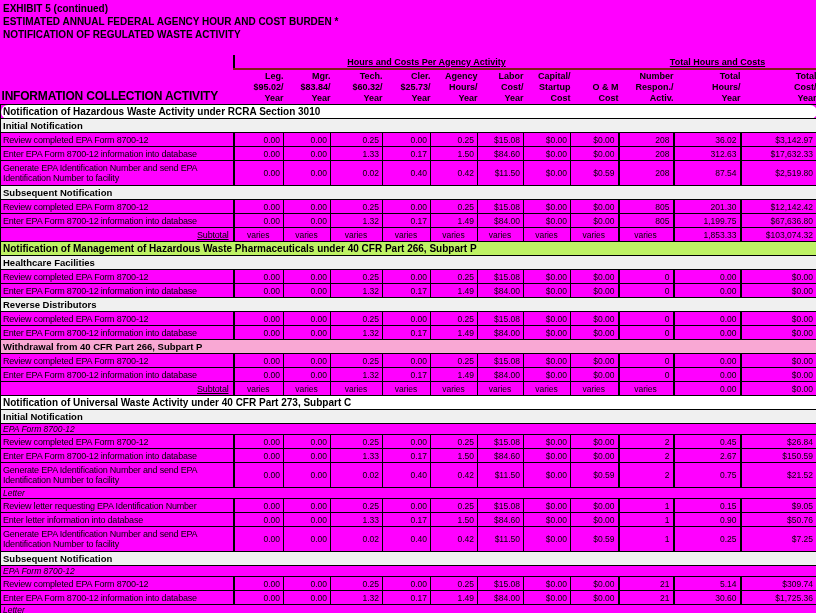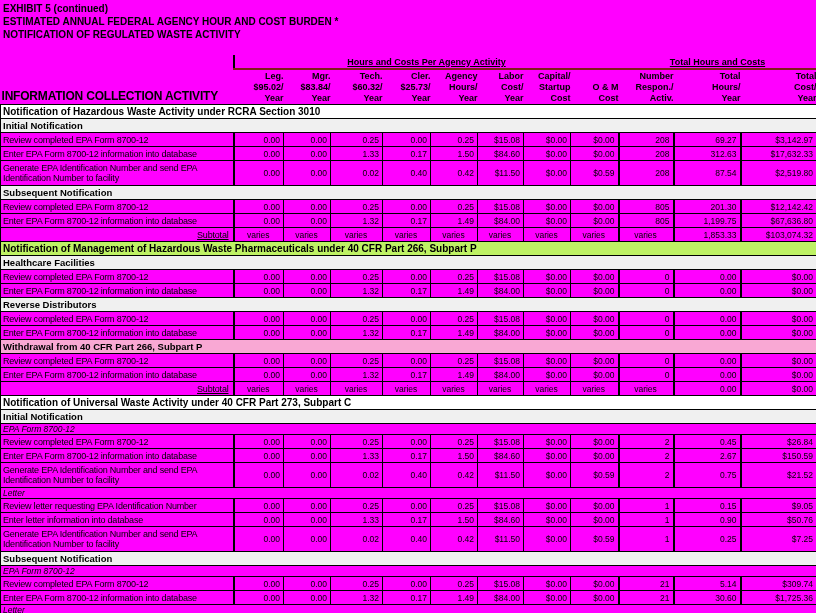--- a/index.html
+++ b/index.html
@@ -118,37 +118,37 @@
         </th>
         <th class="colh">
           <div class="hl">Total</div>
           <div class="hl">Cost/</div>
           <div class="hl">Year</div>
         </th>
       </tr>
     </thead>
   <tbody id="tbody">
       <tr class="section">
-        <td class="band" colspan="12" style="background: rgb(255, 255, 255);">Notification of Hazardous Waste Activity under RCRA Section 3010</td>
+        <td class="band" colspan="12" style="background: rgb(255, 255, 255); border-radius: 7px;">Notification of Hazardous Waste Activity under RCRA Section 3010</td>
       </tr>
       <tr class="subsection">
         <td class="band" colspan="12" style="background: rgb(240, 240, 240);">Initial Notification</td>
       </tr>
       <tr class="data">
         <td class="desc">Review completed EPA Form 8700-12</td>
         <td class="num v0">0.00</td>
         <td class="num v1">0.00</td>
         <td class="num v2">0.25</td>
         <td class="num v3">0.00</td>
         <td class="num v4">0.25</td>
         <td class="num v5">$15.08</td>
         <td class="num v6">$0.00</td>
         <td class="num v7">$0.00</td>
         <td class="num v8">208</td>
-        <td class="num v9">69.27</td>
+        <td class="num v9">36.02</td>
         <td class="num v10">$3,142.97</td>
       </tr>
       <tr class="data">
         <td class="desc">Enter EPA Form 8700-12 information into database</td>
         <td class="num v0">0.00</td>
         <td class="num v1">0.00</td>
         <td class="num v2">1.33</td>
         <td class="num v3">0.17</td>
         <td class="num v4">1.50</td>
         <td class="num v5">$84.60</td>

